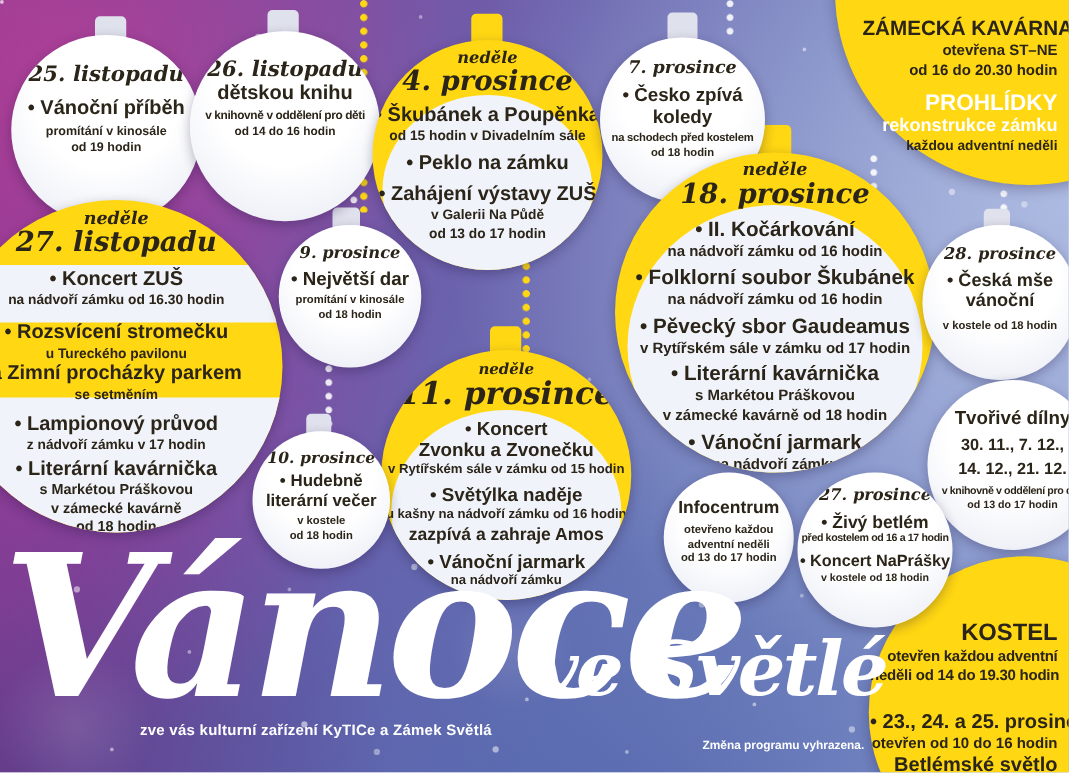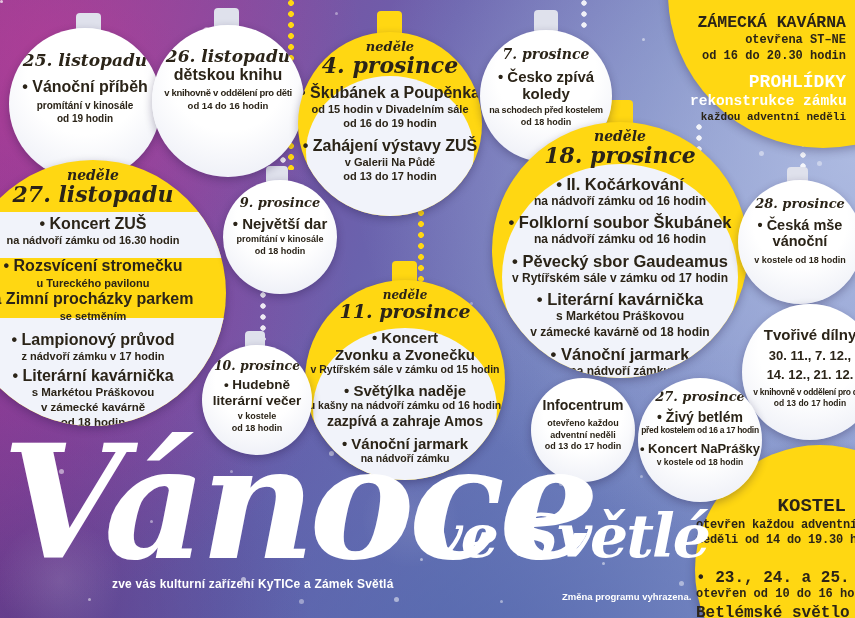--- a/index.html
+++ b/index.html
@@ -25,21 +25,21 @@
   .day,.date{font-family:"DejaVu Serif","Liberation Serif",serif;font-style:italic;font-weight:bold;line-height:1.05;}
   .evt{font-weight:bold;line-height:1.15;}
   .sub{font-weight:bold;line-height:1.3;}
   .cap{position:absolute;border-radius:4px 4px 2px 2px;z-index:1;background:#dfe1ec;}
   .cap.y{background:#ffd712;}
   .dots{position:absolute;width:6px;z-index:0;background-repeat:repeat-y;background-size:6px 11px;}
   .dots.yl{background-image:radial-gradient(circle at 3px 3px,#ffd712 2.6px,transparent 3.2px);}
   .dots.wh{background-image:radial-gradient(circle at 3px 3px,rgba(255,255,255,.88) 2.4px,transparent 3px);}
   .bigcircle{position:absolute;border-radius:50%;background:#ffd712;z-index:2;box-shadow:0 3px 10px rgba(25,15,55,.30);}
   .cornertext{position:absolute;z-index:3;text-align:right;color:#2b2418;}
-  .cornertext .ln{white-space:nowrap;font-family:Liberation Mono, monospace;}
+  .cornertext .ln{white-space:nowrap;}
   .script-title{position:absolute;z-index:4;color:#fff;font-family:"DejaVu Serif","Liberation Serif",serif;
     font-style:italic;font-weight:bold;line-height:1;}
   .bokeh{position:absolute;z-index:1;width:3px;height:3px;border-radius:50%;background:rgba(255,255,255,.7);
     box-shadow:40px 80px 0 1px rgba(255,255,255,.45),120px 55px 0 0 rgba(255,255,255,.35),
       205px 28px 0 1px rgba(255,255,255,.5),335px 12px 0 0 rgba(255,255,255,.4),
       500px 52px 0 1px rgba(255,255,255,.45),642px 38px 0 0 rgba(255,255,255,.5),
       760px 152px 0 1px rgba(255,255,255,.45),28px 250px 0 0 rgba(255,255,255,.4),
       182px 302px 0 1px rgba(255,255,255,.4),300px 252px 0 0 rgba(255,255,255,.45),
       470px 92px 0 0 rgba(255,255,255,.5),590px 212px 0 1px rgba(255,255,255,.35),
       60px 470px 0 1px rgba(255,255,255,.5),150px 520px 0 0 rgba(255,255,255,.45),
@@ -99,21 +99,21 @@
     </div>
   </div>
 
   <div class="ball y" style="left:298px;top:32px;width:184px;height:184px">
     <div class="inner" style="left:8px;top:44px;width:168px;height:152px"></div>
     <div class="content" style="padding-top:8px">
       <span class="ln day" style="font-size:13px">neděle</span>
       <span class="ln date" style="font-size:22px">4. prosince</span>
       <span class="ln evt" style="font-size:16px;margin-top:7px">• Škubánek a Poupěnka</span>
       <span class="ln sub" style="font-size:11px">od 15 hodin v Divadelním sále</span>
-      <span class="ln sub" style="font-size:11px">od 16 do 19 hodin</span>
+      <span class="ln evt" style="font-size:16px;margin-top:6px">• Peklo na zámku</span>
       <span class="ln evt" style="font-size:16px;margin-top:6px">• Zahájení výstavy ZUŠ</span>
       <span class="ln sub" style="font-size:11px">v Galerii Na Půdě</span>
       <span class="ln sub" style="font-size:11px">od 13 do 17 hodin</span>
     </div>
   </div>
 
   <div class="ball w" style="left:480px;top:30px;width:132px;height:132px">
     <div class="content" style="padding-top:17px">
       <span class="ln date" style="font-size:14px">7. prosince</span>
       <span class="ln evt" style="font-size:15px;margin-top:6px">• Česko zpívá</span>
@@ -198,21 +198,21 @@
       <span class="ln evt" style="font-size:13px;margin-top:4px">14. 12., 21. 12.</span>
       <span class="ln sub" style="font-size:8.5px;letter-spacing:-.3px;margin-top:4px">v knihovně v oddělení pro děti</span>
       <span class="ln sub" style="font-size:8.5px">od 13 do 17 hodin</span>
     </div>
   </div>
 
   <div class="ball y" style="left:305px;top:280px;width:200px;height:200px">
     <div class="inner" style="left:8px;top:48px;width:184px;height:162px"></div>
     <div class="content" style="padding-top:9px">
       <span class="ln day" style="font-size:12px">neděle</span>
-      <span class="ln date" style="font-size:19px">11. prosince</span>
+      <span class="ln date" style="font-size:25px">11. prosince</span>
       <span class="ln evt" style="font-size:15px;margin-top:7px">• Koncert</span>
       <span class="ln evt" style="font-size:15px">Zvonku a Zvonečku</span>
       <span class="ln sub" style="font-size:10.5px">v Rytířském sále v zámku od 15 hodin</span>
       <span class="ln evt" style="font-size:15px;margin-top:5px">• Světýlka naděje</span>
       <span class="ln sub" style="font-size:10.5px">u kašny na nádvoří zámku od 16 hodin</span>
       <span class="ln evt" style="font-size:14px">zazpívá a zahraje Amos</span>
       <span class="ln evt" style="font-size:15px;margin-top:6px">• Vánoční jarmark</span>
       <span class="ln sub" style="font-size:10.5px">na nádvoří zámku</span>
     </div>
   </div>

